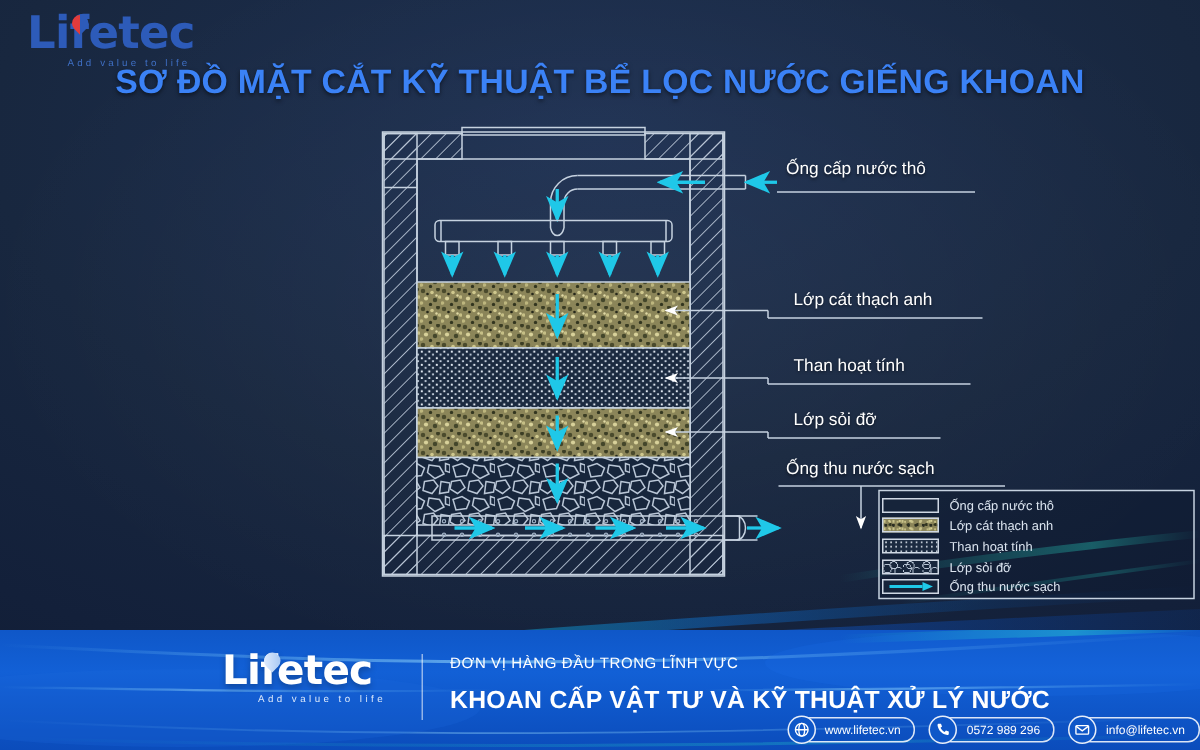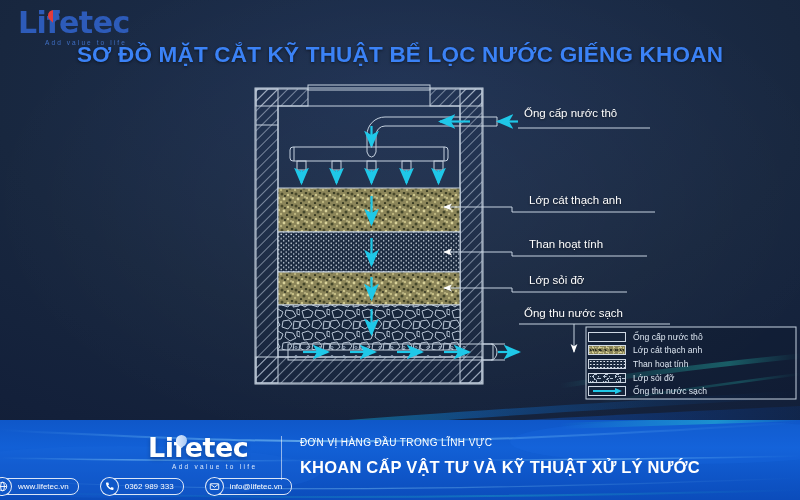--- a/index.html
+++ b/index.html
@@ -77,21 +77,21 @@
   .f-word{font-size:27px;font-weight:bold;color:#ffffff;line-height:1;letter-spacing:-.5px;
     font-family:"DejaVu Sans", sans-serif;text-shadow:0 2px 4px rgba(0,0,0,.28);}
   .f-dot{position:absolute;left:28px;top:1px;width:11px;height:11px;border-radius:50% 50% 50% 0;
     transform:rotate(-45deg);background:linear-gradient(135deg,#eaf2ff,#9ec3f2);}
   .f-tag{margin-top:2px;margin-left:24px;font-size:6.5px;letter-spacing:2.3px;color:#dce9fb;}
   .f-div{position:absolute;left:281px;top:16px;width:1px;height:44px;background:rgba(255,255,255,.55);}
   .f-l1{position:absolute;left:300px;top:17px;font-size:10px;color:#ffffff;letter-spacing:.4px;
     font-family:"Liberation Sans", sans-serif;}
   .f-l2{position:absolute;left:300px;top:38px;font-size:16.5px;font-weight:bold;color:#ffffff;letter-spacing:.2px;
     font-family:"Liberation Sans", sans-serif;}
-  .chips{position:absolute;left:0;right:0;bottom:5px;display:flex;justify-content:flex-start;gap:28px;}
+  .chips{position:absolute;left:0;right:0;bottom:5px;display:flex;justify-content:flex-end;gap:16px;}
   .chip{display:flex;align-items:center;height:15px;border:1px solid rgba(255,255,255,.85);
     border-radius:8px;padding:0 9px 0 17px;position:relative;}
   .chip-ic{position:absolute;left:-8px;top:-2px;width:17px;height:17px;border-radius:50%;
     border:1px solid rgba(255,255,255,.9);background:#0f57c8;display:flex;align-items:center;justify-content:center;}
   .chip-txt{font-size:8px;color:#ffffff;white-space:nowrap;font-family:"Liberation Sans", sans-serif;}
 </style>
 </head>
 <body>
 
 <div id="root">
@@ -404,21 +404,21 @@
           </svg>
         </span>
         <span class="chip-txt">www.lifetec.vn</span>
       </div>
       <div class="chip">
         <span class="chip-ic">
           <svg width="11" height="11" viewBox="0 0 12 12">
             <path d="M3.1,1.6 L4.7,1.6 L5.5,3.7 L4.4,4.6 C5,5.9 6.1,7 7.4,7.6 L8.3,6.5 L10.4,7.3 L10.4,8.9 C10.4,9.5 9.9,9.9 9.3,9.8 C5.6,9.3 2.7,6.4 2.2,2.7 C2.1,2.1 2.5,1.6 3.1,1.6 Z" fill="#ffffff"></path>
           </svg>
         </span>
-        <span class="chip-txt">0362 989 333</span>
+        <span class="chip-txt">0572 989 296</span>
       </div>
       <div class="chip">
         <span class="chip-ic">
           <svg width="11" height="11" viewBox="0 0 12 12" fill="none" stroke="#ffffff" stroke-width="1">
             <rect x="1.4" y="3" width="9.2" height="6.2" rx="0.6"></rect>
             <path d="M1.4,3.4 L6,6.8 L10.6,3.4"></path>
           </svg>
         </span>
         <span class="chip-txt">info@lifetec.vn</span>
       </div>

